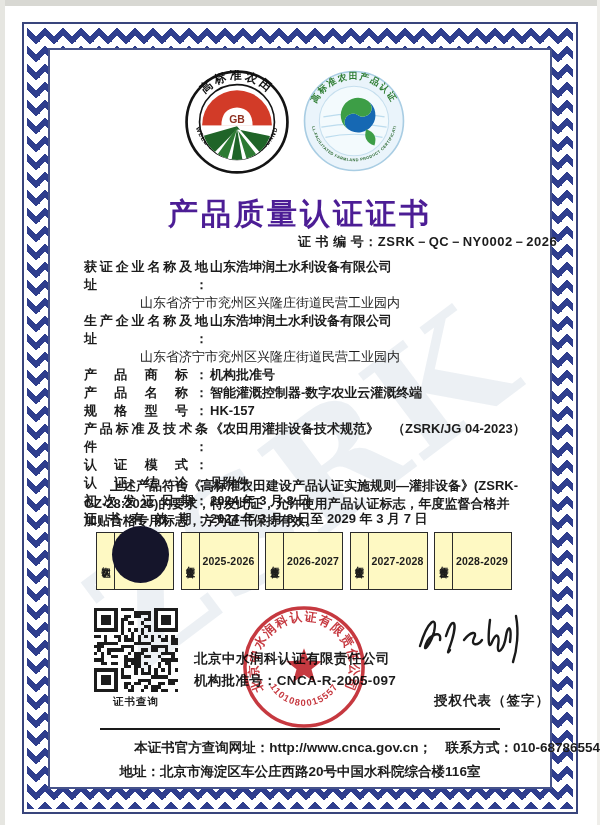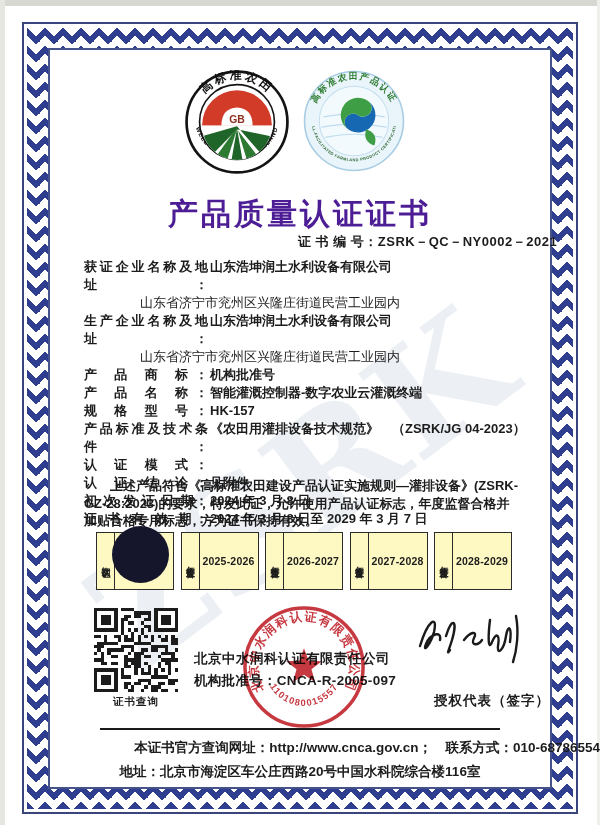--- a/index.html
+++ b/index.html
@@ -135,21 +135,21 @@
         <g transform="rotate(35 50 50)">
           <path d="M50,26 A17,17 0 0 1 50,60 A8.5,8.5 0 0 1 50,43 A8.5,8.5 0 0 0 50,26 Z" fill="#1668b3"></path>
           <path d="M50,60 A17,17 0 0 1 50,26 A8.5,8.5 0 0 1 50,43 A8.5,8.5 0 0 0 50,60 Z" fill="#3d9e46"></path>
         </g>
         <path d="M62,58 Q74,62 70,74 Q58,70 62,58 Z" fill="#3d9e46"></path>
       </svg>
     </div>
 
     <div class="title">产品质量认证证书</div>
 
-    <div class="certno"><span>证 书 编 号：</span><span>ZSRK－QC－NY0002－2021</span></div>
+    <div class="certno"><span>证 书 编 号：</span><span>ZSRK－QC－NY0002－2026</span></div>
 
     <div class="fields">
       <div class="frow">
         <span class="flabel">获证企业名称及地址：</span>
         <span class="fval">山东浩坤润土水利设备有限公司</span>
       </div>
       <div class="fval2">山东省济宁市兖州区兴隆庄街道民营工业园内</div>
       <div class="frow">
         <span class="flabel">生产企业名称及地址：</span>
         <span class="fval">山东浩坤润土水利设备有限公司</span>

